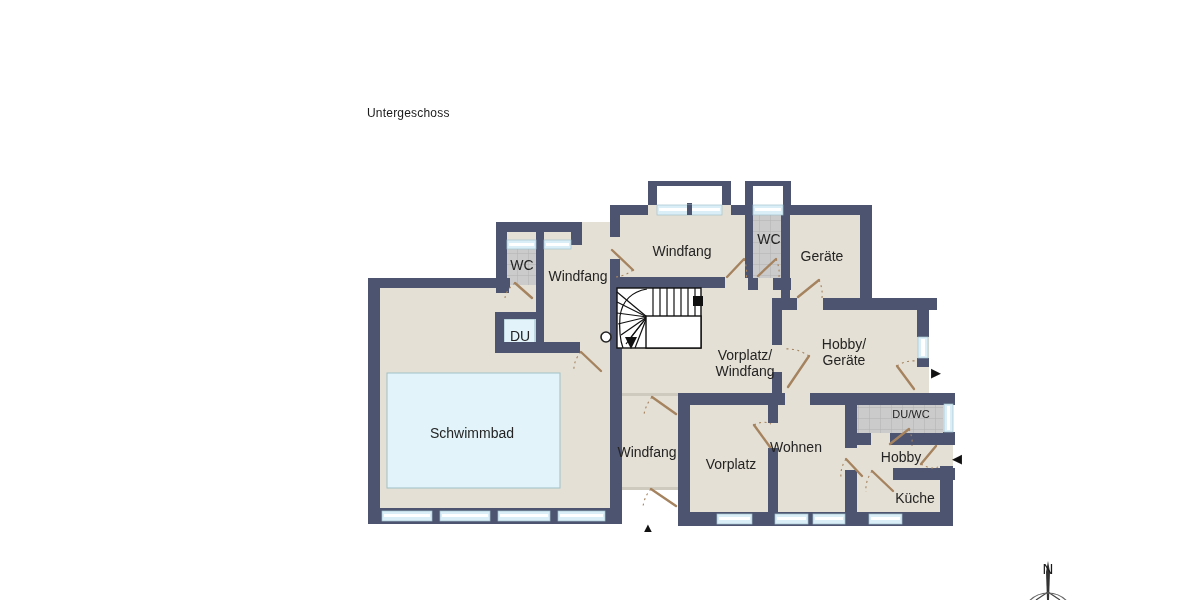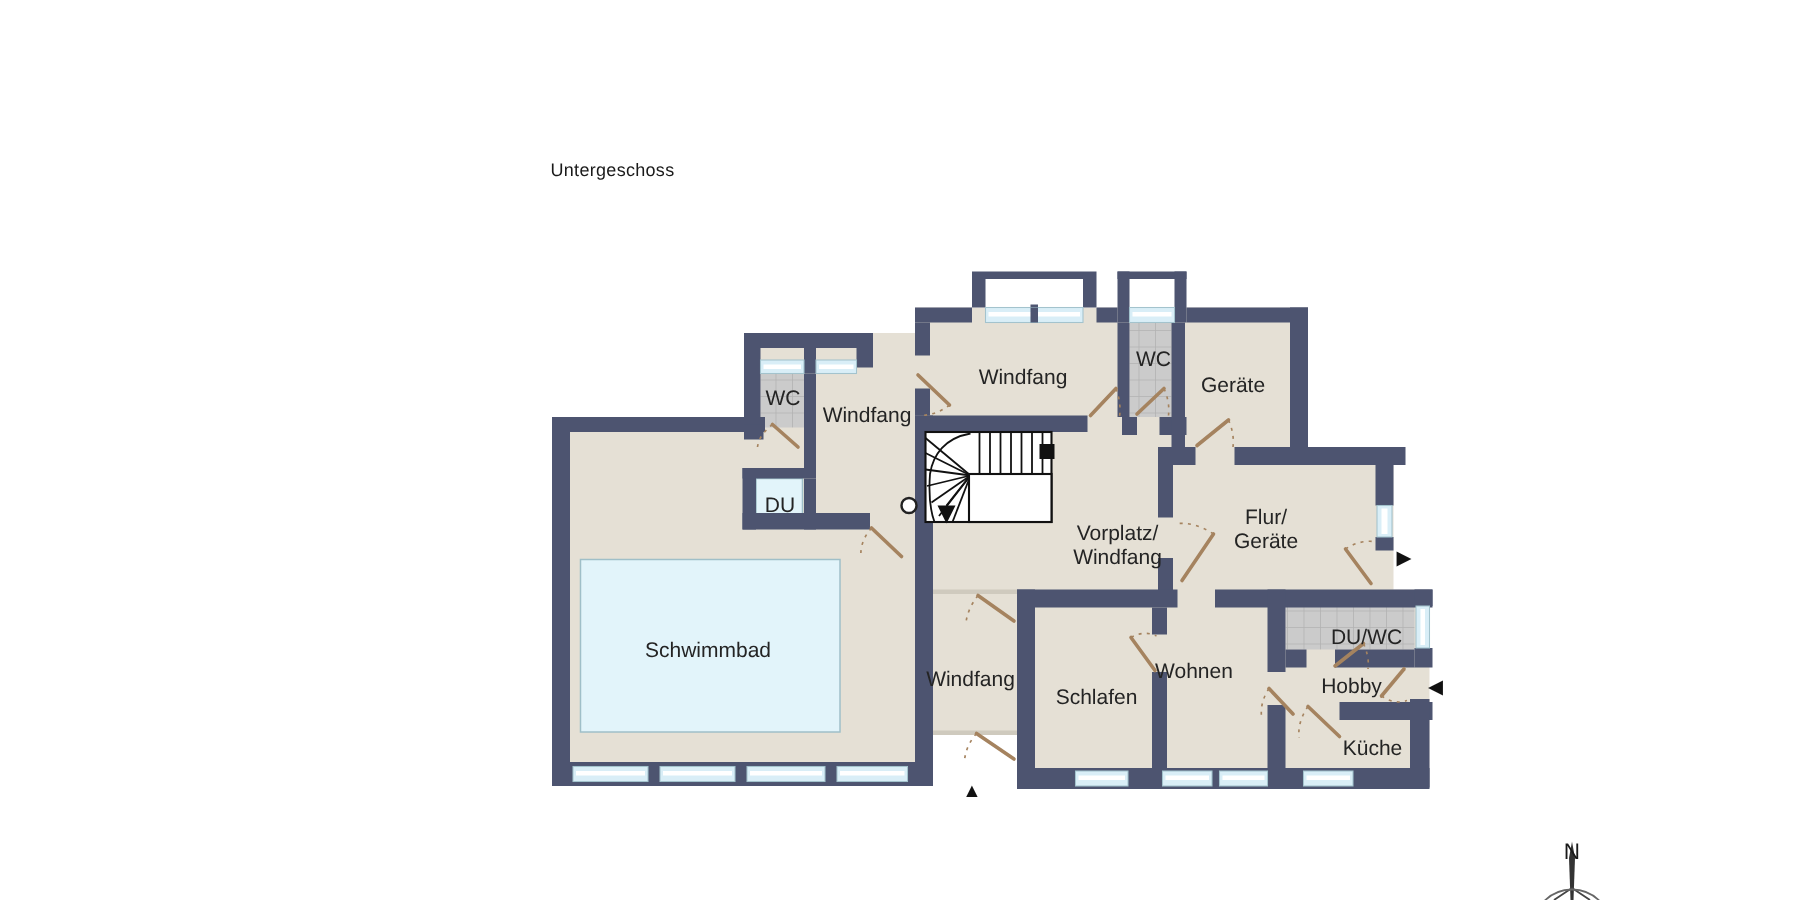--- a/index.html
+++ b/index.html
@@ -7,21 +7,21 @@
     --tile:#cbcbcb; --tile-line:#b2b2b2; --door:#a5835f; --ink:#222222;
     --win:#d9eef7; --win-stripe:#ffffff; --thresh:#cfcabe;
   }
   html,body{margin:0;padding:0;background:#ffffff;}
   .canvas{position:relative;width:1200px;height:600px;background:#ffffff;overflow:hidden;
           font-family:"Liberation Sans","DejaVu Sans",sans-serif;color:var(--ink);}
   .canvas svg{position:absolute;left:0;top:0;}
   .title{position:absolute;left:367px;top:106px;font-size:12px;color:#1a1a1a;letter-spacing:.2px;}
   .lbl{position:absolute;transform:translate(-50%,-50%);font-size:14px;white-space:nowrap;
        text-align:center;line-height:16px;color:#242424;}
-  .lbl.small{font-size:14px;margin-top:10px;}
+  .lbl.small{font-size:11px;}
   .arrow{position:absolute;transform:translate(-50%,-50%);font-size:13px;color:#111;}
   .north{position:absolute;transform:translate(-50%,-50%);font-size:15px;color:#1a1a1a;}
   
   .wall{fill:var(--wall);}
   .floor{fill:var(--floor);}
   .water{fill:var(--water);stroke:var(--water-border);stroke-width:1;}
   .winA{fill:var(--win);stroke:#a3c3cd;stroke-width:.7;}
   .winS{fill:var(--win-stripe);}
   .thresh{fill:var(--thresh);}
   .stair{fill:#ffffff;stroke:#111;stroke-width:1.4;}
@@ -240,26 +240,26 @@
   <div class="lbl" style="left:578px;top:276px">Windfang</div>
   <div class="lbl" style="left:520px;top:336px">DU</div>
   <div class="lbl" style="left:682px;top:251px">Windfang</div>
   <div class="lbl" style="left:769px;top:239px">WC</div>
   <div class="lbl" style="left:822px;top:256px">Geräte</div>
   <div class="lbl" style="left:745px;top:363px">
     <div>Vorplatz/</div>
     <div>Windfang</div>
   </div>
   <div class="lbl" style="left:844px;top:352px">
-    <div>Flur/</div>
+    <div>Hobby/</div>
     <div>Geräte</div>
   </div>
   <div class="lbl" style="left:472px;top:433px">Schwimmbad</div>
   <div class="lbl" style="left:647px;top:452px">Windfang</div>
-  <div class="lbl" style="left:731px;top:464px">Schlafen</div>
+  <div class="lbl" style="left:731px;top:464px">Vorplatz</div>
   <div class="lbl" style="left:796px;top:447px">Wohnen</div>
   <div class="lbl small" style="left:911px;top:414px">DU/WC</div>
   <div class="lbl" style="left:901px;top:457px">Hobby</div>
   <div class="lbl" style="left:915px;top:498px">Küche</div>
 
   <div class="arrow" style="left:648px;top:527px">▲</div>
   <div class="arrow" style="left:936px;top:372px">▶</div>
   <div class="arrow" style="left:957px;top:458px">◀</div>
   <div class="north" style="left:1048px;top:568px">N</div>
 

